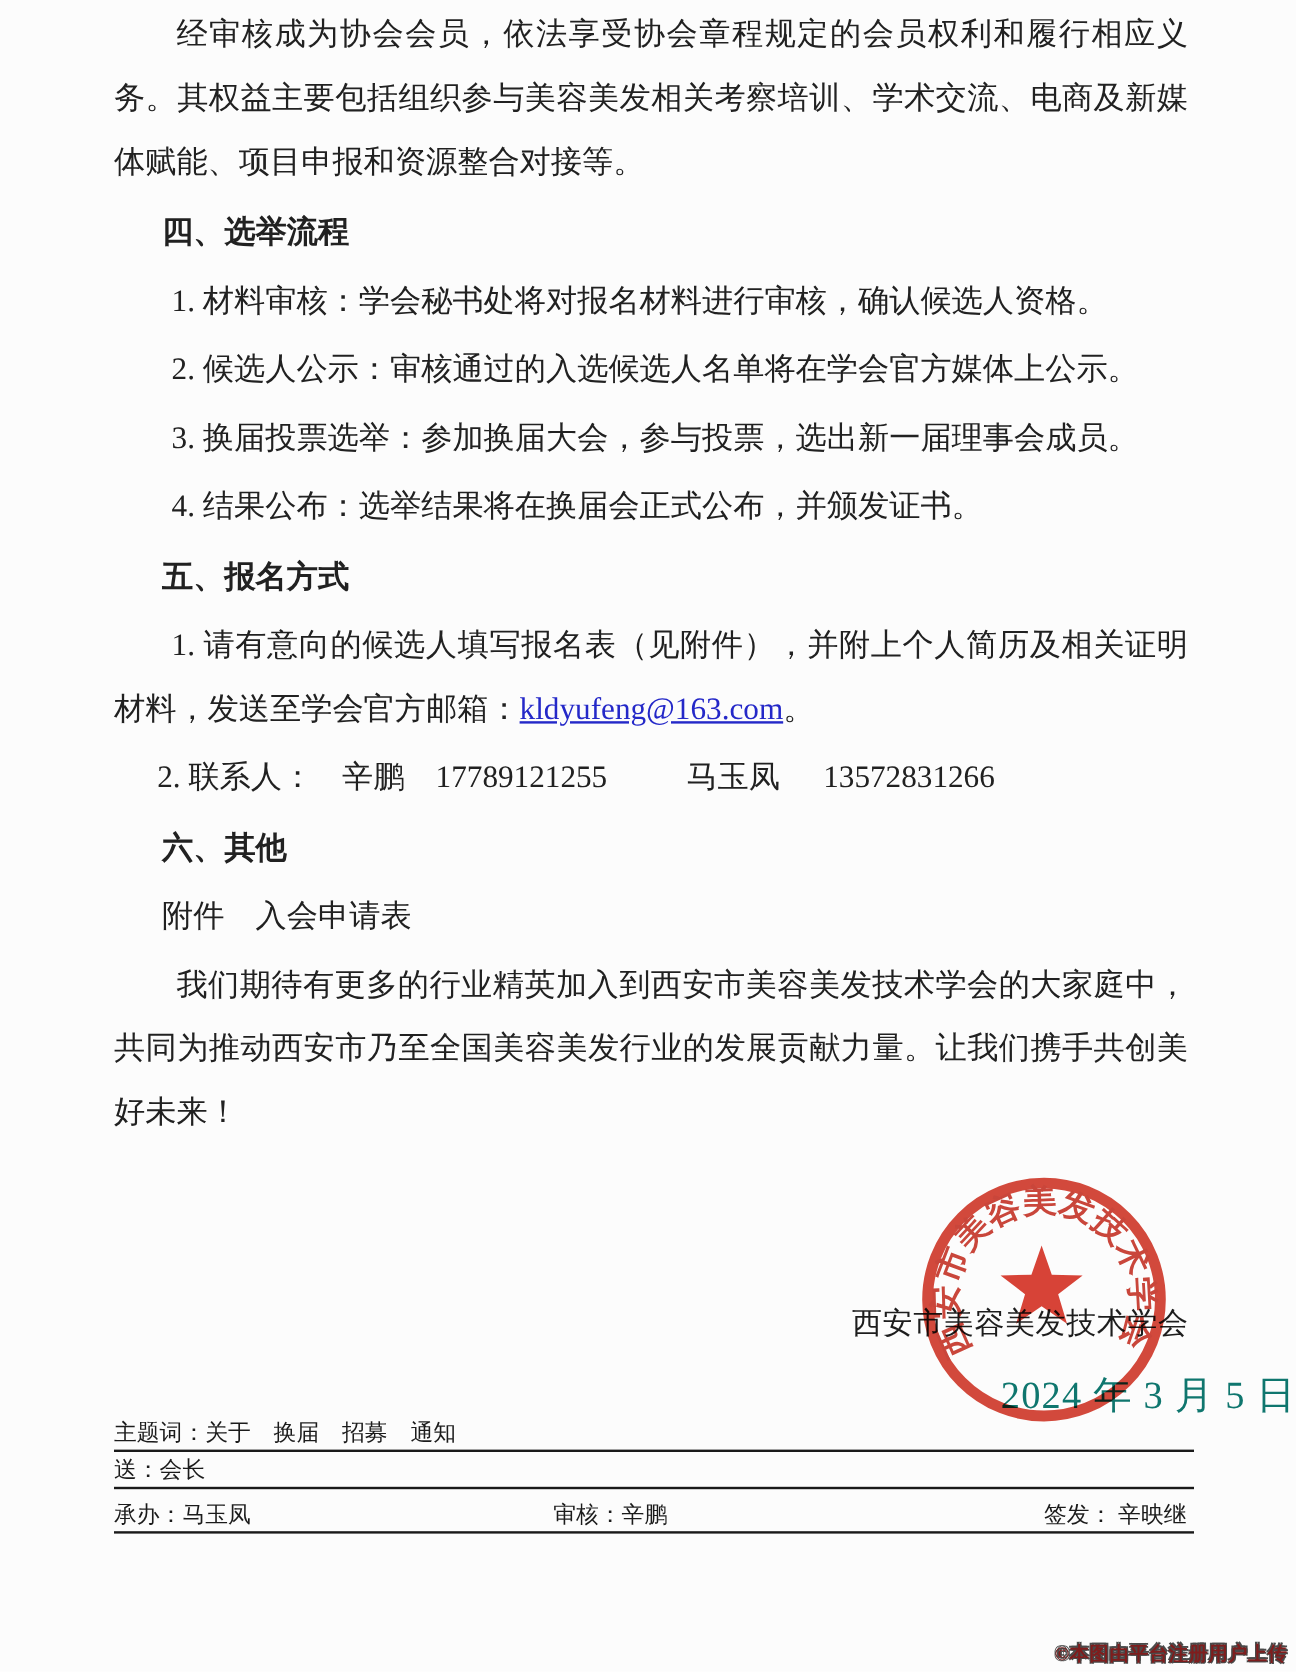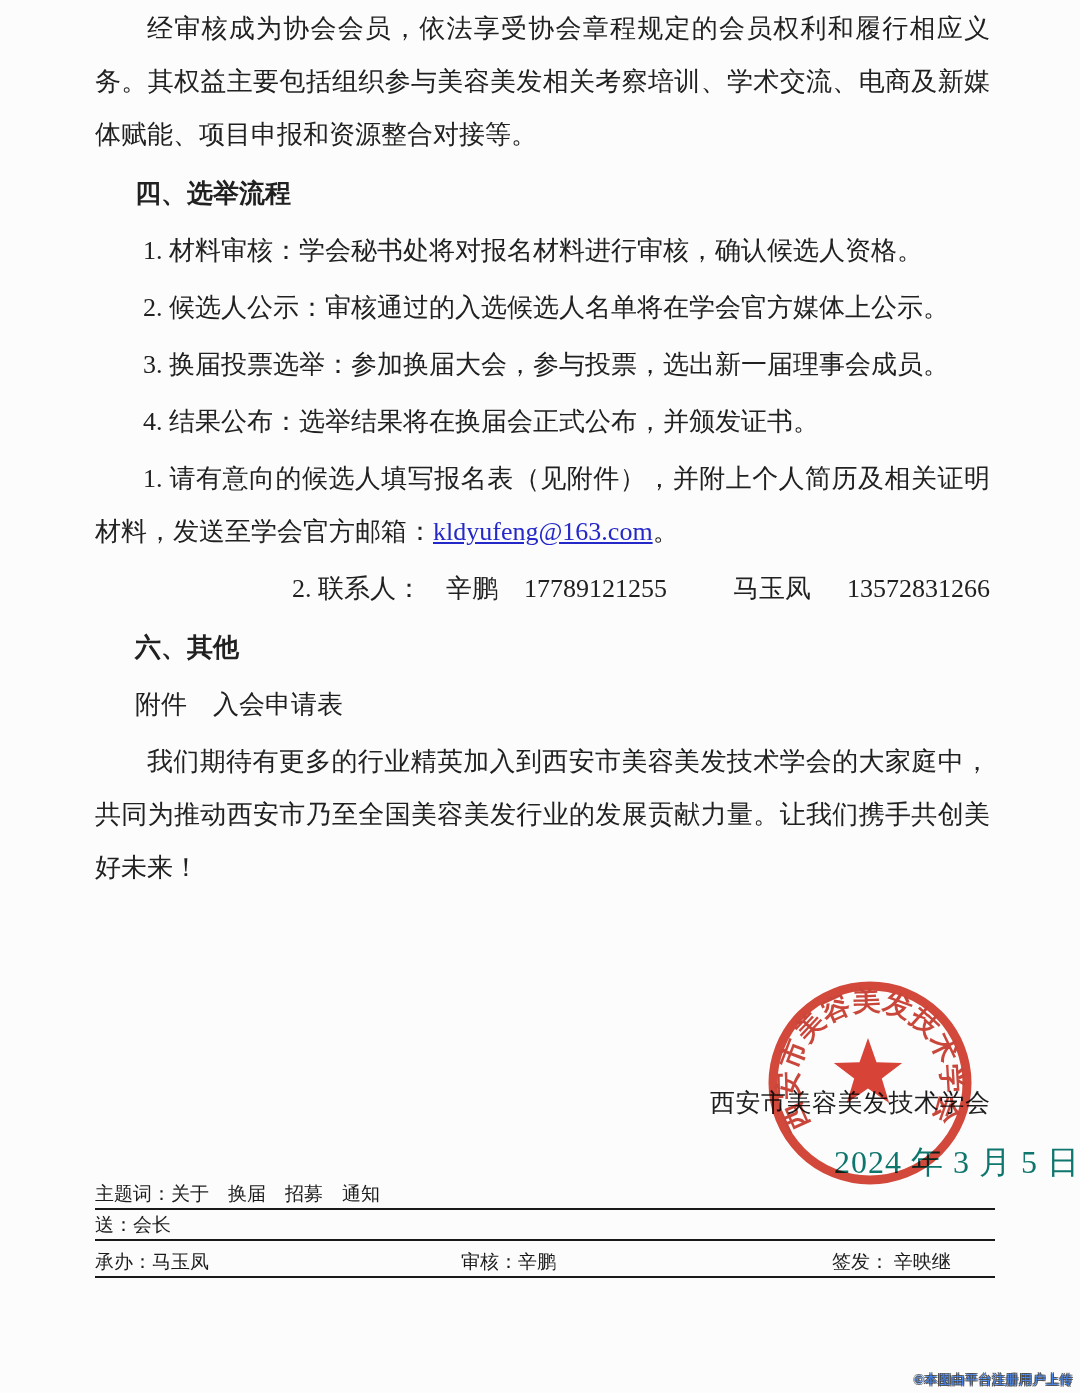--- a/index.html
+++ b/index.html
@@ -29,21 +29,21 @@
   .sec-heading {
     margin: 6px 0 0 40px;
     font-weight: bold;
     font-size: 26px;
     line-height: 53px;
   }
   .sec-heading.plain { font-weight: bold; }
   .list-item { margin: 4px 0 0 48px; white-space: nowrap; }
   .attachment-line { margin: 4px 0 0 40px; }
   .closing { margin-top: 4px; }
-  .contacts { margin: 4px 0 0 36px; white-space: nowrap; text-align: right; }
+  .contacts { margin: 4px 0 0 36px; white-space: nowrap; }
   .contacts .c-name1 { margin-left: 24px; }
   .contacts .c-phone1 { margin-left: 26px; }
   .contacts .c-name2 { margin-left: 66px; }
   .contacts .c-phone2 { margin-left: 36px; }
   .email-link {
     color: #2428c8;
     text-decoration: underline;
   }
 
   
@@ -87,29 +87,29 @@
     align-items: flex-end;
   }
   .f-row1 { height: 22px; }
   .f-row2 { height: 29px; }
   .f-row3 { height: 28px; }
   .f-row4 { height: 35px; }
   .f-abs { position: absolute; bottom: 1px; white-space: nowrap; }
   .p0 { left: 0; }
   .p475 { left: 475px; }
   .p366 { left: 366px; }
-  .p775 { left: 737px; }
+  .p775 { left: 775px; }
 
   
   .watermark {
     position: absolute;
     right: 7px; bottom: 4px;
-    font-size: 13px;
-    font-weight: normal;
-    color: #3b82f6;
+    font-size: 16px;
+    font-weight: bold;
+    color: #7f1d1d;
     letter-spacing: 0.5px;
     text-shadow:
       -1px -1px 0 #4a4a4a, 1px -1px 0 #4a4a4a,
       -1px 1px 0 #4a4a4a, 1px 1px 0 #4a4a4a;
     white-space: nowrap;
   }
 </style>
 </head>
 <body>
 
@@ -117,20 +117,21 @@
 
   <p class="para">经审核成为协会会员，依法享受协会章程规定的会员权利和履行相应义务。其权益主要包括组织参与美容美发相关考察培训、学术交流、电商及新媒体赋能、项目申报和资源整合对接等。</p>
 
   <div class="sec-heading">四、选举流程</div>
 
   <div class="list-item">1. 材料审核：学会秘书处将对报名材料进行审核，确认候选人资格。</div>
   <div class="list-item">2. 候选人公示：审核通过的入选候选人名单将在学会官方媒体上公示。</div>
   <div class="list-item">3. 换届投票选举：参加换届大会，参与投票，选出新一届理事会成员。</div>
   <div class="list-item">4. 结果公布：选举结果将在换届会正式公布，并颁发证书。</div>
 
+  <div class="sec-heading">五、报名方式</div>
 
   <p class="para item-indent" style="margin-top:4px;"><span>1. 请有意向的候选人填写报名表（见附件），并附上个人简历及相关证明材料，发送至学会官方邮箱：</span><a href="#" class="email-link">kldyufeng@163.com</a><span>。</span></p>
 
   <div class="contacts">
     <span>2. 联系人：</span><span class="c-name1">辛鹏</span><span class="c-phone1">17789121255</span><span class="c-name2">马玉凤</span><span class="c-phone2">13572831266</span>
   </div>
 
   <div class="sec-heading plain">六、其他</div>
 
   <div class="attachment-line">附件　入会申请表</div>

